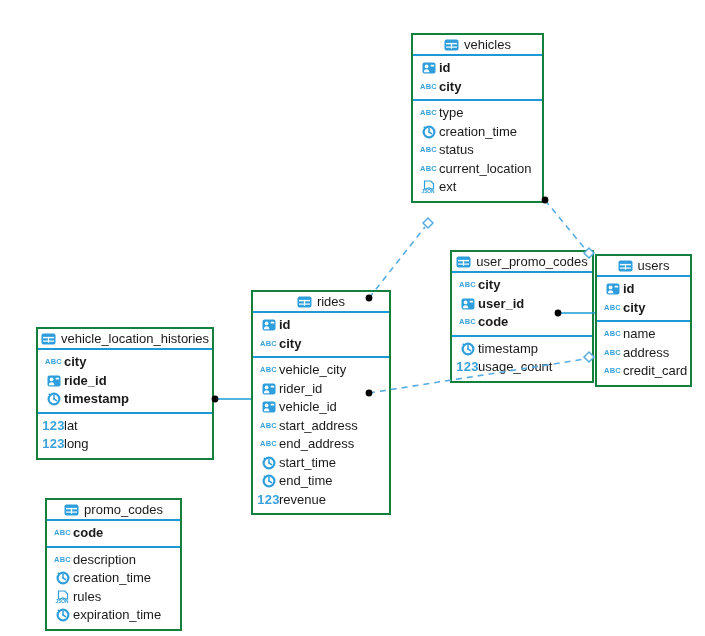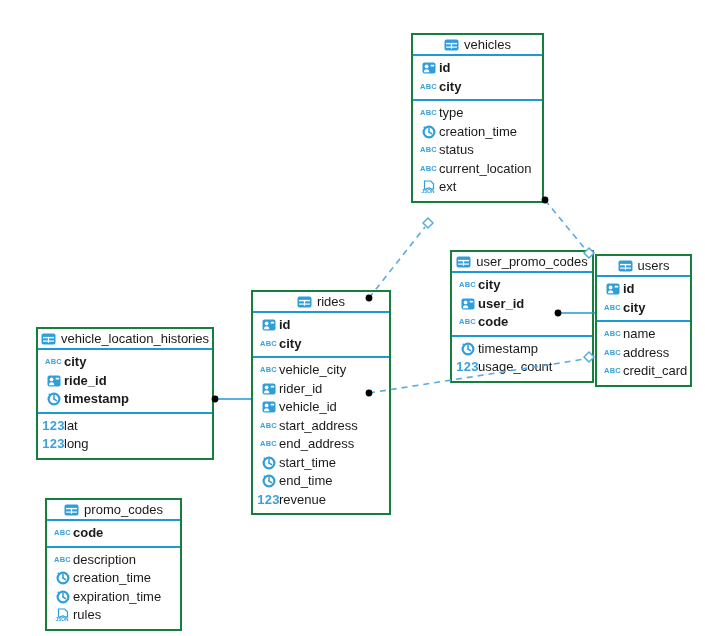--- a/index.html
+++ b/index.html
@@ -444,34 +444,34 @@
               <line x1="7" y1="7" x2="7" y2="3.6" stroke="#2e9edd" stroke-width="1.5" stroke-linecap="round"></line>
               <line x1="7" y1="7" x2="9.6" y2="8.6" stroke="#2e9edd" stroke-width="1.5" stroke-linecap="round"></line>
               <polygon points="0,5.2 5.2,0 0,0" fill="#fff"></polygon>
               <circle cx="2.6" cy="2.6" r="1.1" fill="#2e9edd"></circle>
             </svg>
           </span>
           <span class="lbl">creation_time</span>
         </div>
         <div class="row">
           <span class="ic">
-            <svg width="14" height="14" viewBox="0 0 14 14">
-              <circle cx="7" cy="7" r="5.4" fill="none" stroke="#2e9edd" stroke-width="2.2"></circle>
-              <line x1="7" y1="7" x2="7" y2="3.6" stroke="#2e9edd" stroke-width="1.5" stroke-linecap="round"></line>
-              <line x1="7" y1="7" x2="9.6" y2="8.6" stroke="#2e9edd" stroke-width="1.5" stroke-linecap="round"></line>
-              <polygon points="0,5.2 5.2,0 0,0" fill="#fff"></polygon>
-              <circle cx="2.6" cy="2.6" r="1.1" fill="#2e9edd"></circle>
-            </svg>
-          </span>
-          <span class="lbl">expiration_time</span>
-        </div>
-        <div class="row">
-          <span class="ic">
             <svg width="15" height="14" viewBox="0 0 15 14">
               <path d="M3.5 1 h6.2 l2.8 2.8 v4.6 q-1.6 1.2 -3.1 0.1 q-1.5 -1.1 -3.1 0 q-1.6 1.1 -2.8 0.2 Z" fill="none" stroke="#2e9edd" stroke-width="1.2"></path>
               <text x="0.5" y="13.4" font-size="4.8" font-weight="bold" fill="#2e9edd" font-family="Liberation Sans, sans-serif">JSON</text>
             </svg>
           </span>
           <span class="lbl">rules</span>
         </div>
+        <div class="row">
+          <span class="ic">
+            <svg width="14" height="14" viewBox="0 0 14 14">
+              <circle cx="7" cy="7" r="5.4" fill="none" stroke="#2e9edd" stroke-width="2.2"></circle>
+              <line x1="7" y1="7" x2="7" y2="3.6" stroke="#2e9edd" stroke-width="1.5" stroke-linecap="round"></line>
+              <line x1="7" y1="7" x2="9.6" y2="8.6" stroke="#2e9edd" stroke-width="1.5" stroke-linecap="round"></line>
+              <polygon points="0,5.2 5.2,0 0,0" fill="#fff"></polygon>
+              <circle cx="2.6" cy="2.6" r="1.1" fill="#2e9edd"></circle>
+            </svg>
+          </span>
+          <span class="lbl">expiration_time</span>
+        </div>
       </div>
     </div>
   </div>
 
 </body></html>

